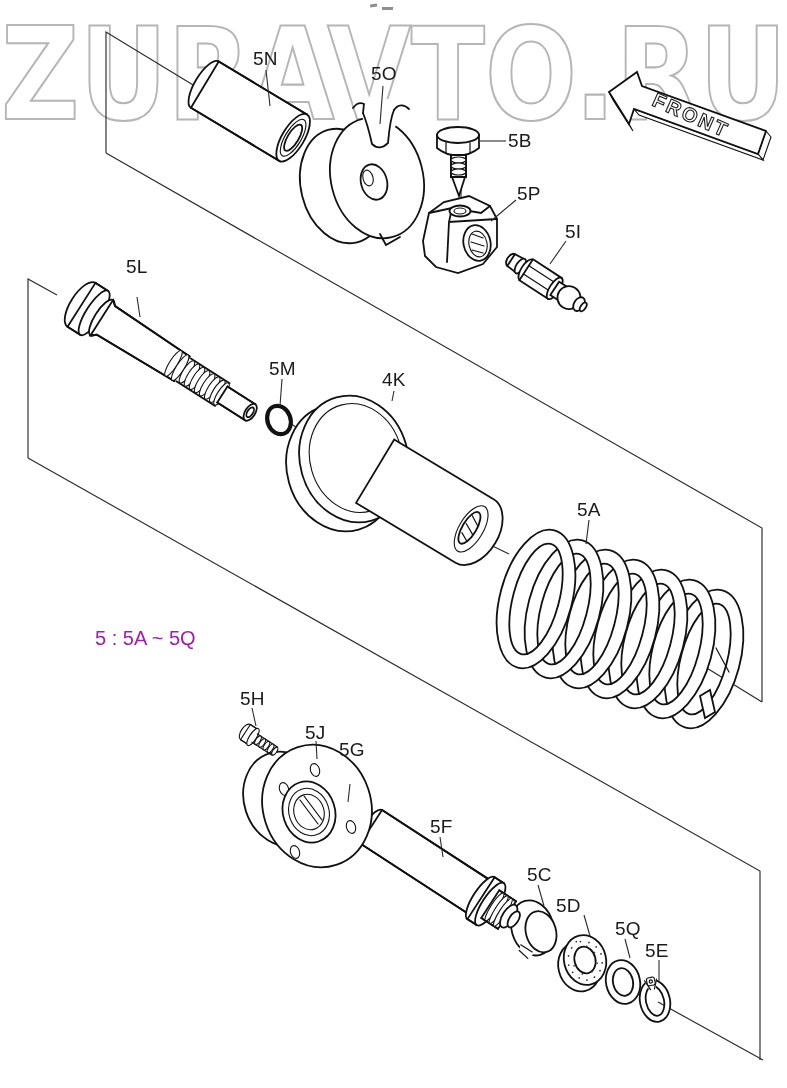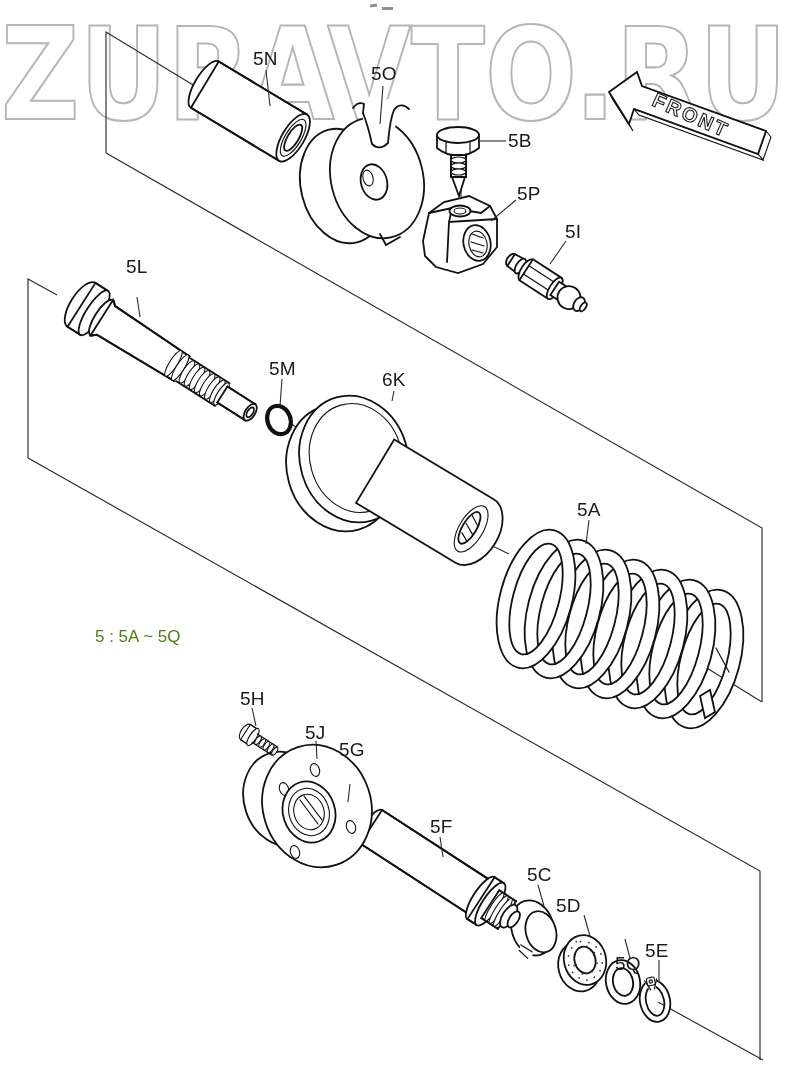--- a/index.html
+++ b/index.html
@@ -2,21 +2,21 @@
 <html><head>
 <meta charset="utf-8">
 <style>
   html,body{margin:0;padding:0;background:#fff;}
   body{width:787px;height:1088px;position:relative;overflow:hidden;
        font-family:"Liberation Sans","DejaVu Sans",sans-serif;}
   #stage{position:absolute;left:0;top:0;width:787px;height:1088px;}
   svg{position:absolute;left:0;top:0;}
   .part-label{position:absolute;font-size:19px;color:#1a1a1a;white-space:nowrap;
               letter-spacing:0.2px;}
-  .note-label{position:absolute;font-size:17px;color:#4d7c0f;white-space:nowrap;}
+  .note-label{position:absolute;font-size:20px;color:#a21caf;white-space:nowrap;}
   .wh{fill:#ffffff;stroke:#111111;stroke-width:1.8;}
   .whthin{fill:#ffffff;stroke:#111111;stroke-width:1.1;}
   .ln{fill:none;stroke:#111111;stroke-width:1.8;stroke-linecap:round;}
   .lnthin{fill:none;stroke:#111111;stroke-width:1.2;stroke-linecap:round;}
   .frame{fill:none;stroke:#2a2a2a;stroke-width:1.15;}
   .leader{fill:none;stroke:#2a2a2a;stroke-width:1.1;}
   .oring{fill:none;stroke:#111111;stroke-width:4.2;}
   .oring-thin{fill:none;stroke:#111111;stroke-width:3;}
 </style>
 </head>
@@ -290,26 +290,26 @@
   </g>
 </svg>
 
 <span class="part-label" style="left:253px;top:48px">5N</span>
 <span class="part-label" style="left:371px;top:63px">5O</span>
 <span class="part-label" style="left:508px;top:130px">5B</span>
 <span class="part-label" style="left:517px;top:183px">5P</span>
 <span class="part-label" style="left:565px;top:221px">5I</span>
 <span class="part-label" style="left:126px;top:256px">5L</span>
 <span class="part-label" style="left:269px;top:358px">5M</span>
-<span class="part-label" style="left:382px;top:369px">6K</span>
+<span class="part-label" style="left:382px;top:369px">4K</span>
 <span class="part-label" style="left:577px;top:499px">5A</span>
 <span class="part-label" style="left:240px;top:688px">5H</span>
 <span class="part-label" style="left:305px;top:722px">5J</span>
 <span class="part-label" style="left:339px;top:739px">5G</span>
 <span class="part-label" style="left:430px;top:816px">5F</span>
 <span class="part-label" style="left:527px;top:864px">5C</span>
 <span class="part-label" style="left:556px;top:895px">5D</span>
-<span class="part-label" style="left:615px;top:953px">5Q</span>
+<span class="part-label" style="left:615px;top:918px">5Q</span>
 <span class="part-label" style="left:645px;top:940px">5E</span>
 
 <span class="note-label" style="left:95px;top:627px">5 : 5A ~ 5Q</span>
 
 </div>
 
 </body></html>

